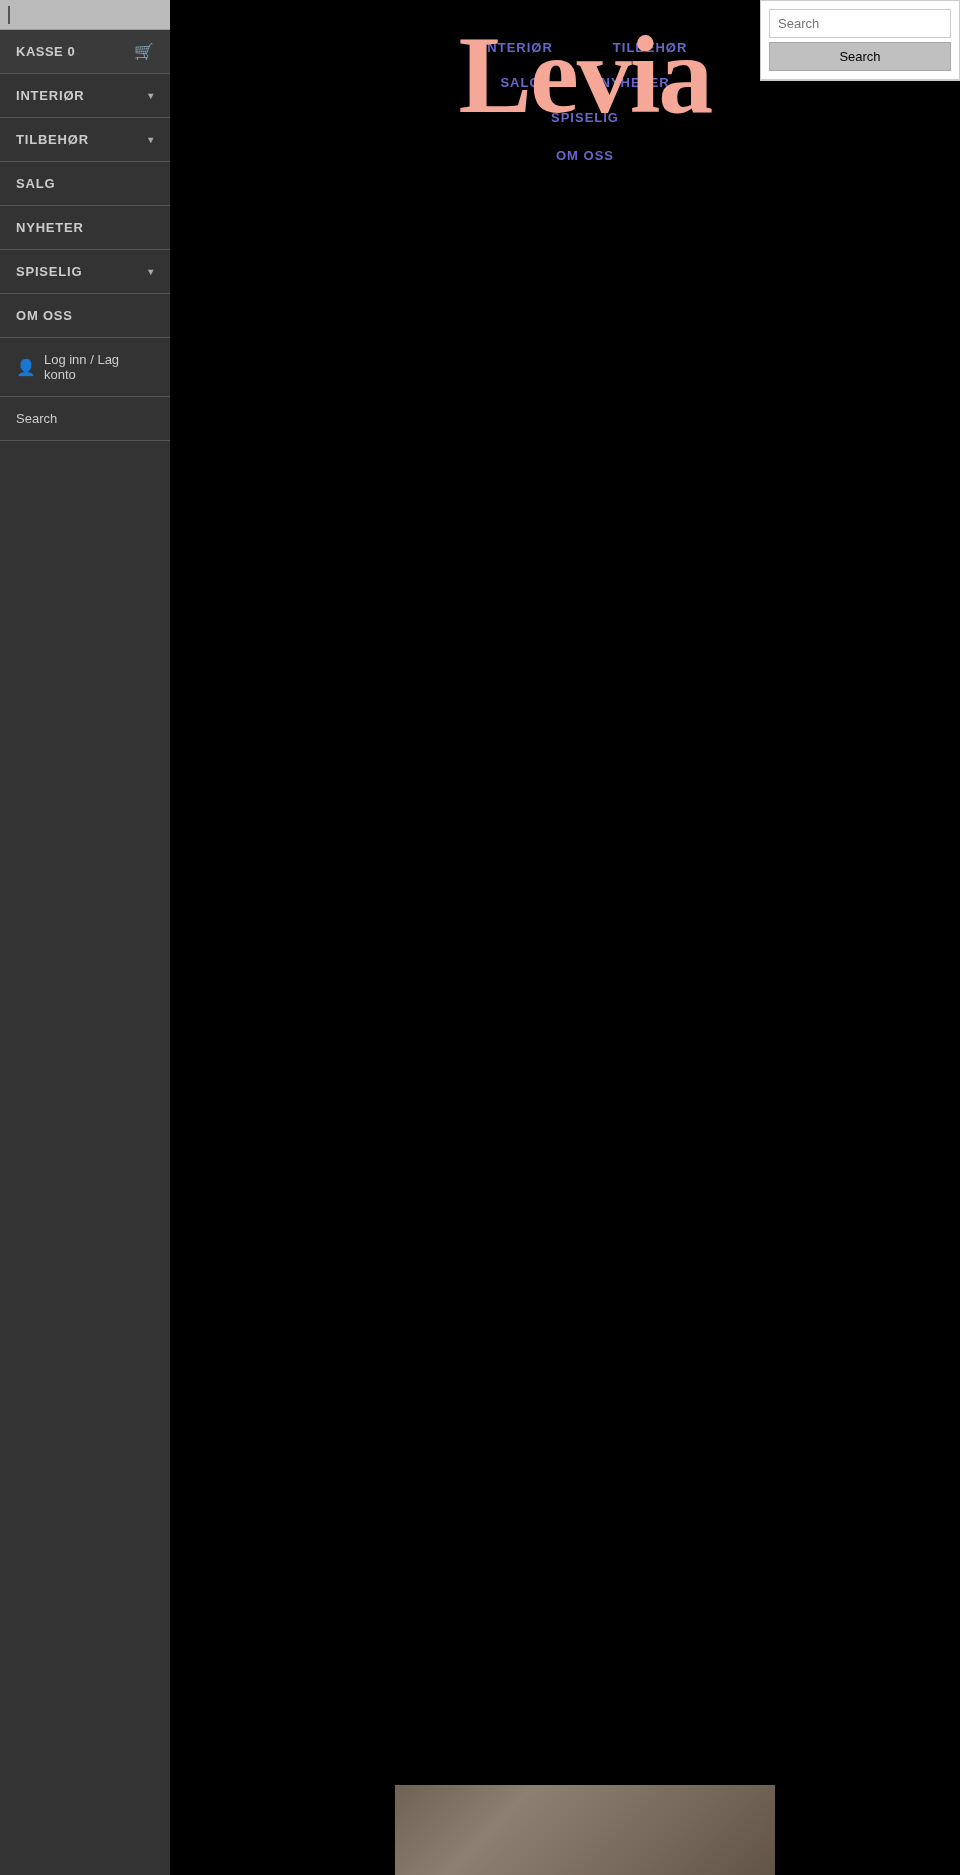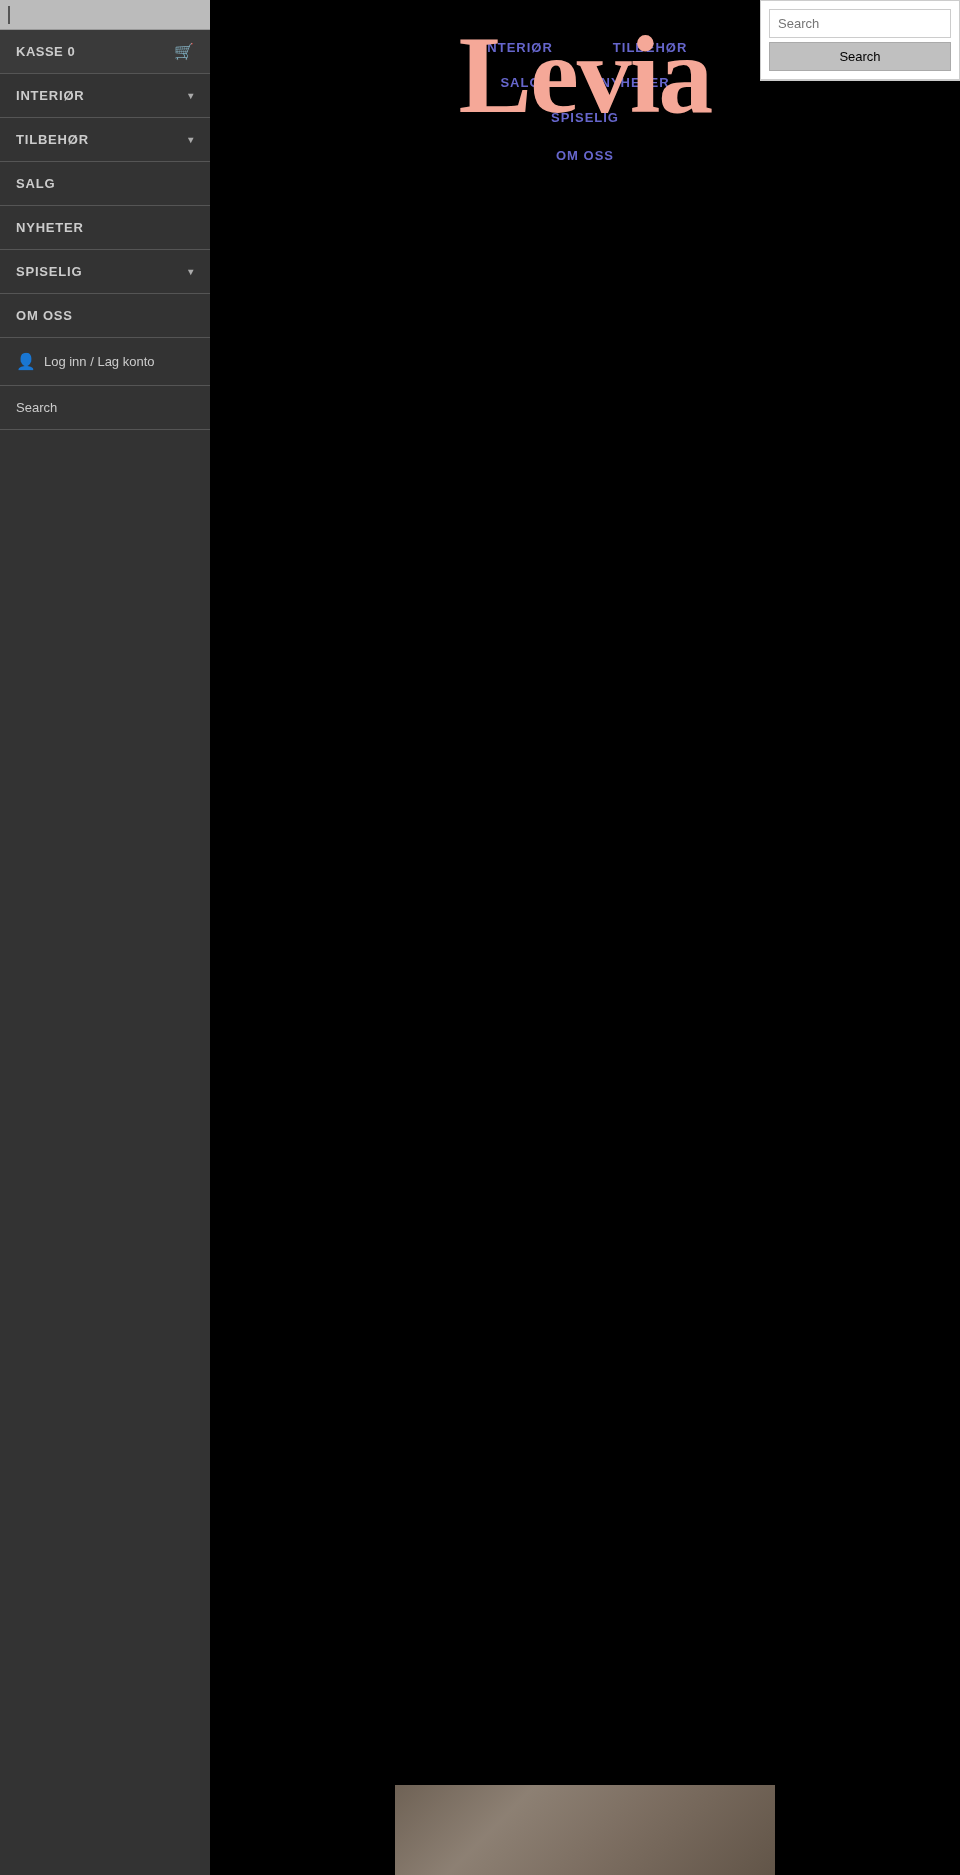--- a/index.html
+++ b/index.html
@@ -10,21 +10,21 @@
       background: #000;
       position: relative;
       overflow-x: hidden;
     }
 
     
     .sidebar {
       position: absolute;
       top: 0;
       left: 0;
-      width: 210px;
+      width: 170px;
       min-height: 1875px;
       background: #333;
       z-index: 10;
       display: flex;
       flex-direction: column;
     }
 
     .sidebar-top-bar {
       height: 30px;
       background: #bbb;

